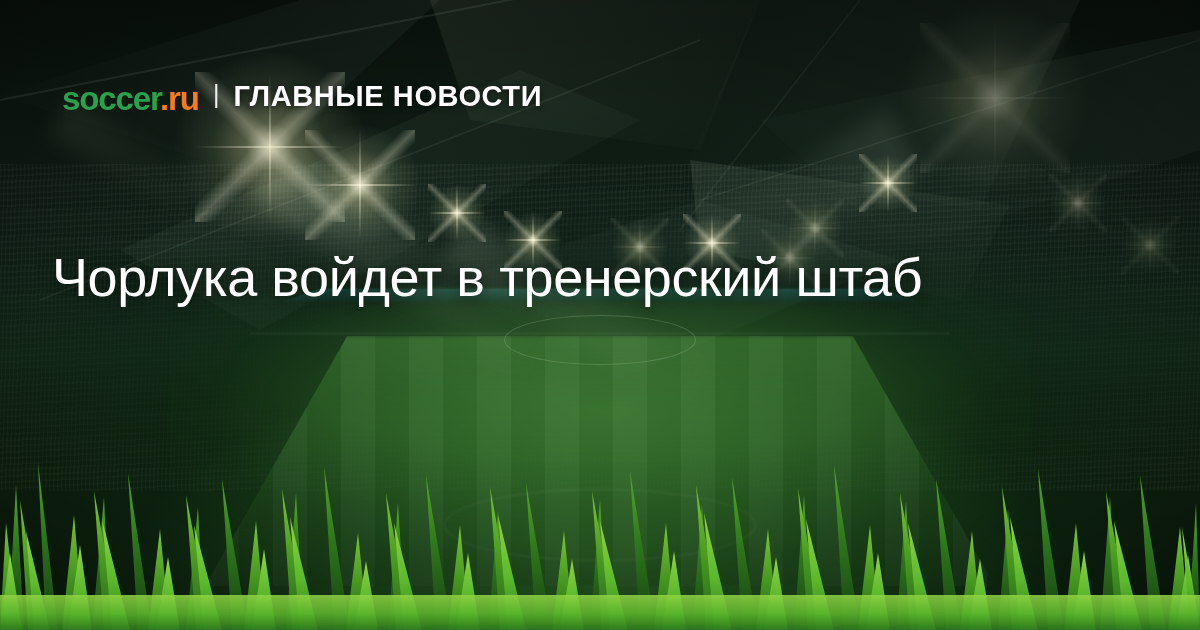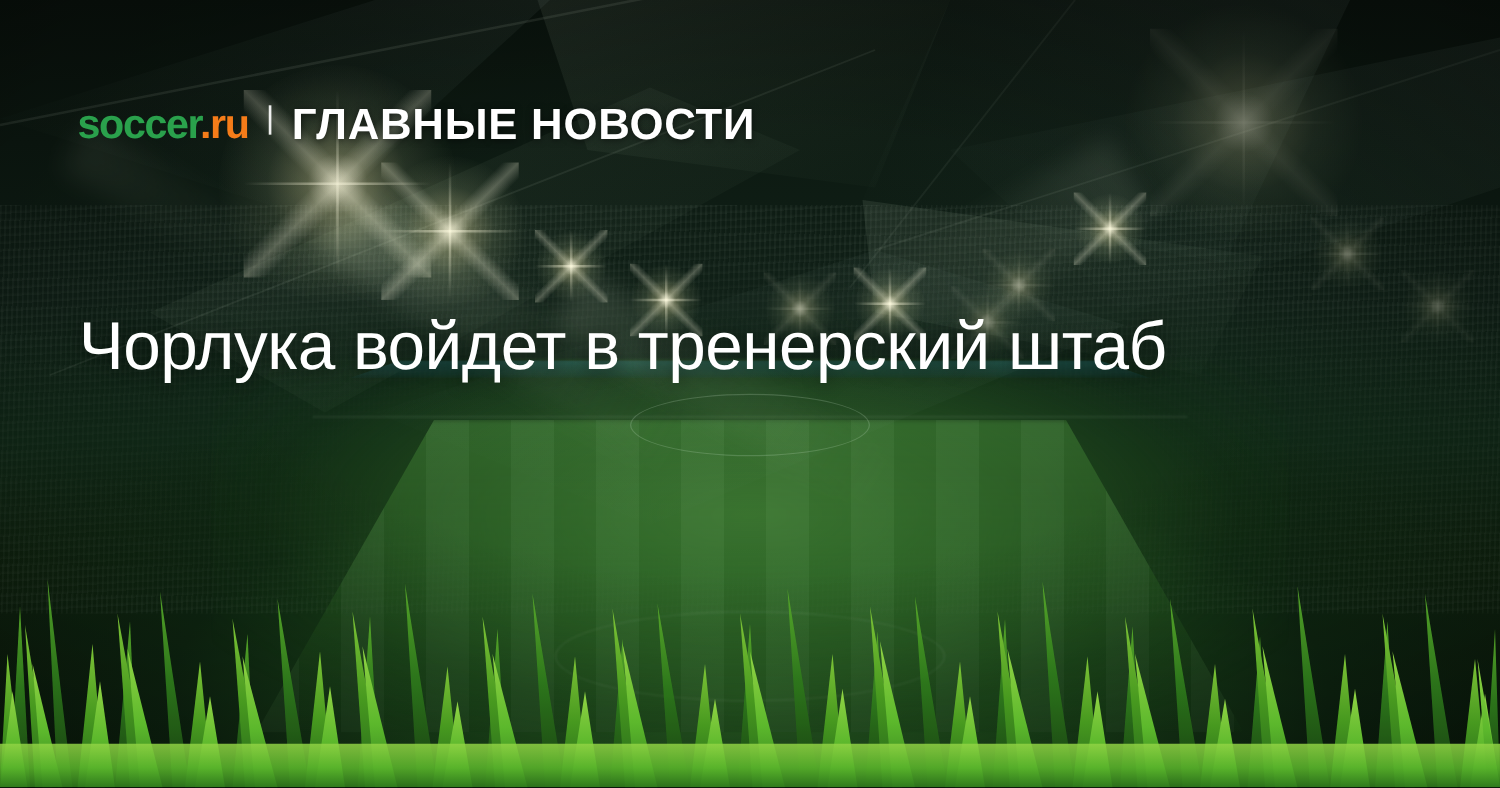--- a/index.html
+++ b/index.html
@@ -209,32 +209,32 @@
 
   .sep {
     color: #ffffff;
     font-size: 25px;
     font-weight: 400;
     line-height: 1;
     opacity: .92;
   }
   .kicker {
     color: #ffffff;
-    font-size: 35px;
+    font-size: 29px;
     font-weight: 700;
     letter-spacing: .6px;
     line-height: 1;
     white-space: nowrap;
     text-shadow: 0 1px 6px rgba(0,0,0,.55);
   }
 
   
   .headline {
     position: absolute;
-    left: 63px;
+    left: 52px;
     top: 248px;
     width: 1065px;
     z-index: 6;
     color: #ffffff;
     font-size: 54px;
     font-weight: 400;
     line-height: 1.085;
     letter-spacing: -0.4px;
     text-shadow: 0 2px 14px rgba(0,0,0,.48);
   }

